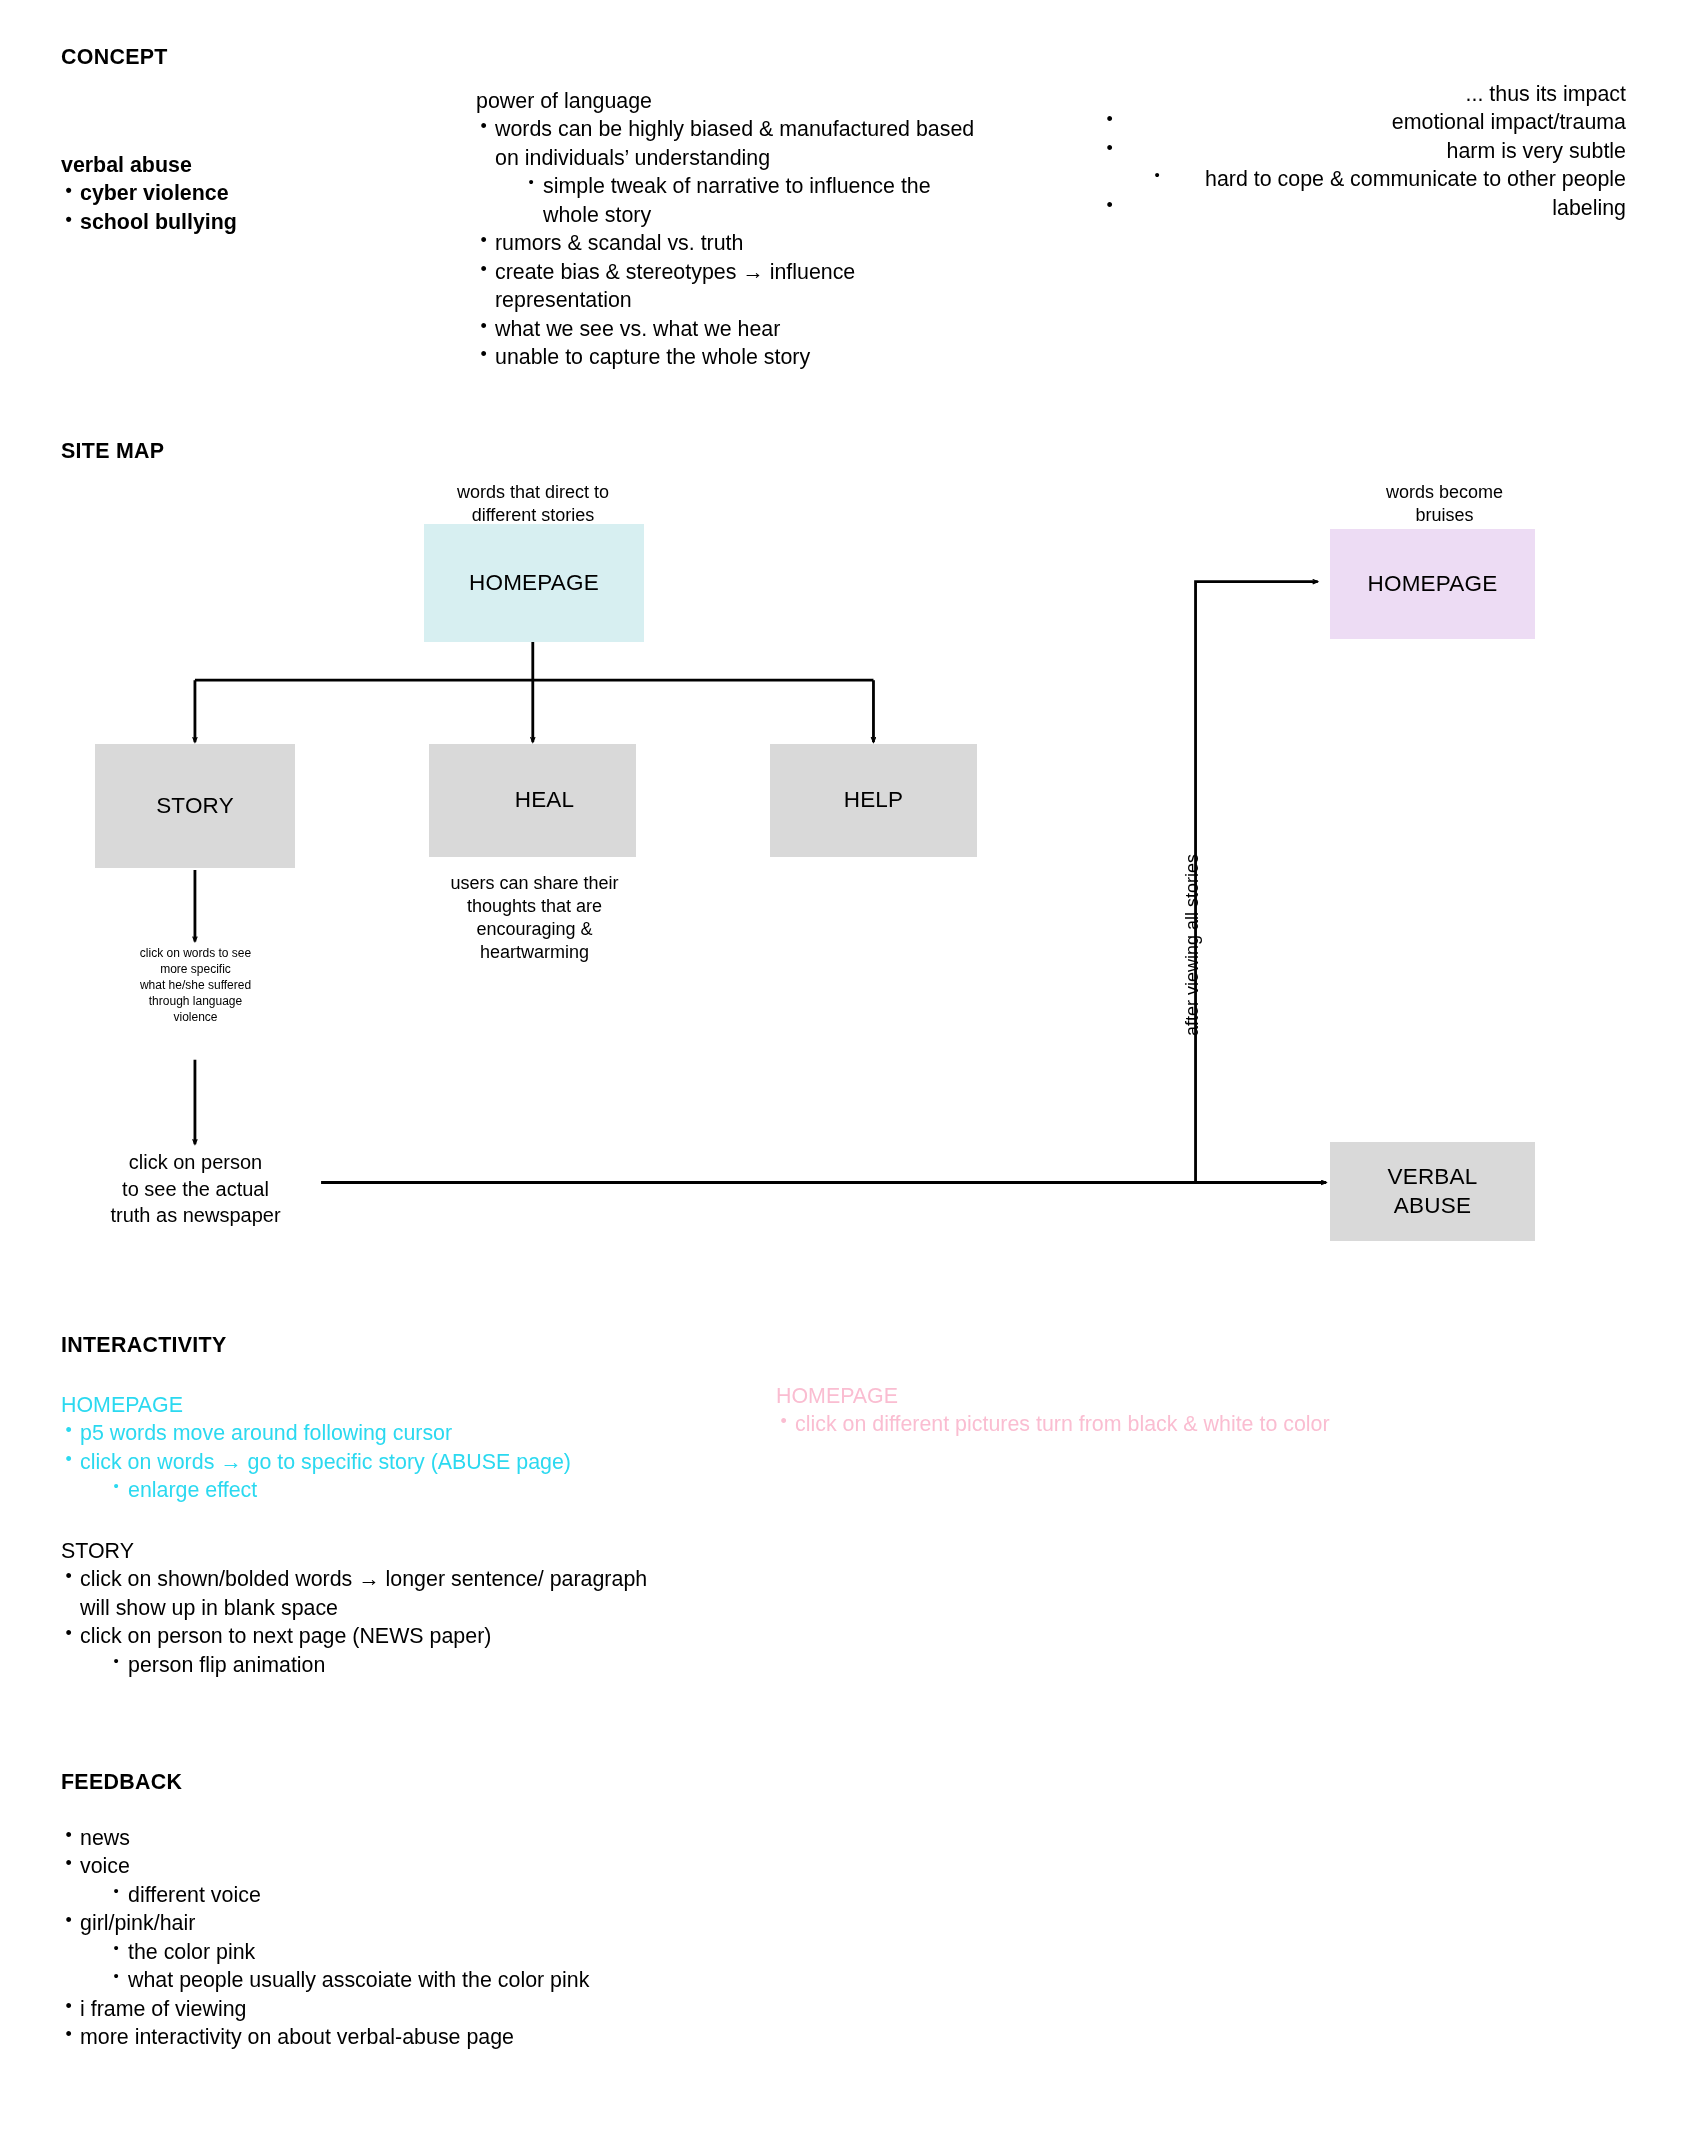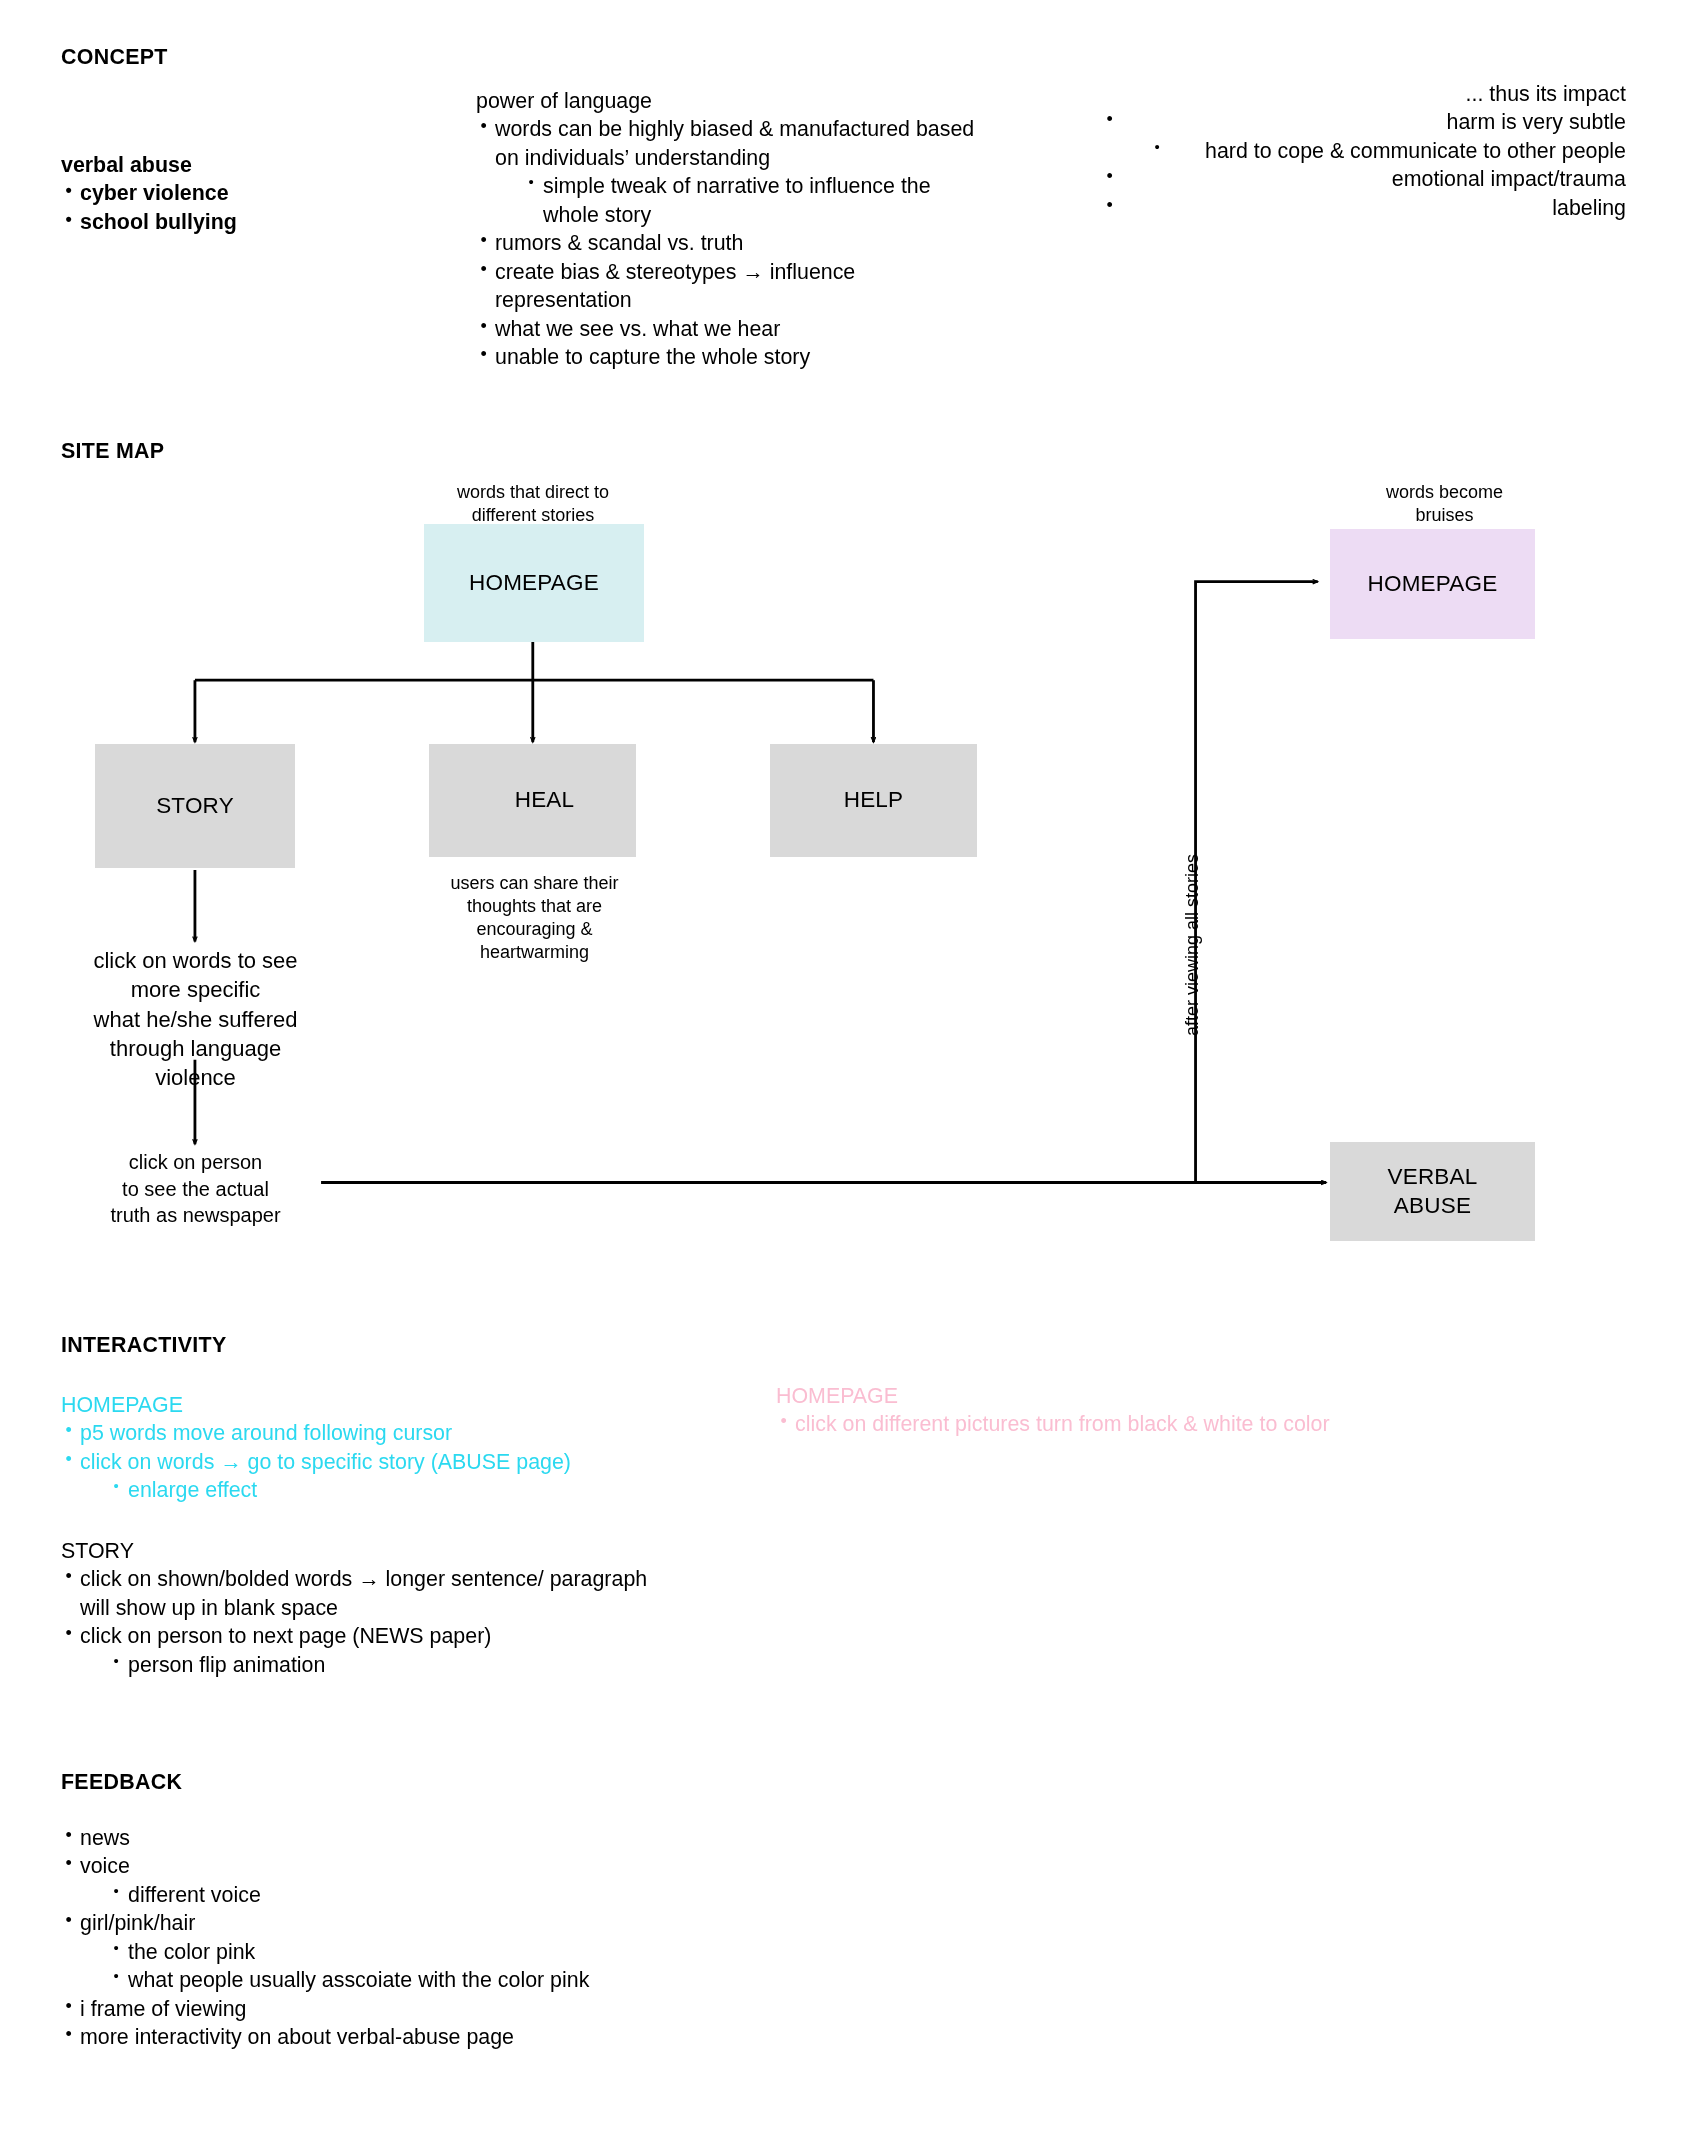--- a/index.html
+++ b/index.html
@@ -111,27 +111,27 @@
     <li><span>rumors &amp; scandal vs. truth</span></li>
     <li><span>create bias &amp; stereotypes → influence representation</span></li>
     <li><span>what we see vs. what we hear</span></li>
     <li><span>unable to capture the whole story</span></li>
   </ul>
 </div>
 
 <div class="abs txt" style="left:1102px; top:80px; width:524px;text-align:right;">
   <div>... thus its impact</div>
   <ul class="lvl">
+    <li><span>emotional impact/trauma</span></li>
     <li>
       <span>harm is very subtle</span>
       <ul class="lvl sub">
         <li><span>hard to cope &amp; communicate to other people</span></li>
       </ul>
     </li>
-    <li><span>emotional impact/trauma</span></li>
     <li><span>labeling</span></li>
   </ul>
 </div>
 
 <div class="abs section-head" style="left:61px; top:440px;">SITE MAP</div>
 
 <svg class="wires" viewBox="0 0 3024 3820">
   <defs>
     <marker id="ah" markerWidth="14" markerHeight="14" refX="10" refY="5" orient="auto" markerUnits="userSpaceOnUse">
       <path d="M1,1 L10,5 L1,9" fill="none" stroke="#000" stroke-width="2.2"></path>
@@ -180,21 +180,21 @@
 
 <div class="box gray" style="left:770px; top:744px; width:207px; height:113px;">
   <span style="white-space: pre-line;">HELP</span>
 </div>
 
 <div class="caption" style="left: 426px; top: 872px; width: 217px; white-space: pre-line;">users can share their
 thoughts that are
 encouraging &amp;
 heartwarming</div>
 
-<div class="caption" style="left: 66px; top: 946px; width: 259px; font-size: 22px; line-height: 1.33; white-space: pre-line;">click on words to see
+<div class="caption" style="left: 66px; top: 946px; width: 259px; font-size: 12px; line-height: 1.33; white-space: pre-line;">click on words to see
 more specific
 what he/she suffered
 through language
 violence</div>
 
 <div class="caption" style="left: 66px; top: 1149px; width: 259px; font-size: 20px; line-height: 1.33; white-space: pre-line;">click on person
 to see the actual
 truth as newspaper</div>
 
 <div class="vlabel" style="left:1182px; top:1036px;">after viewing all stories</div>

